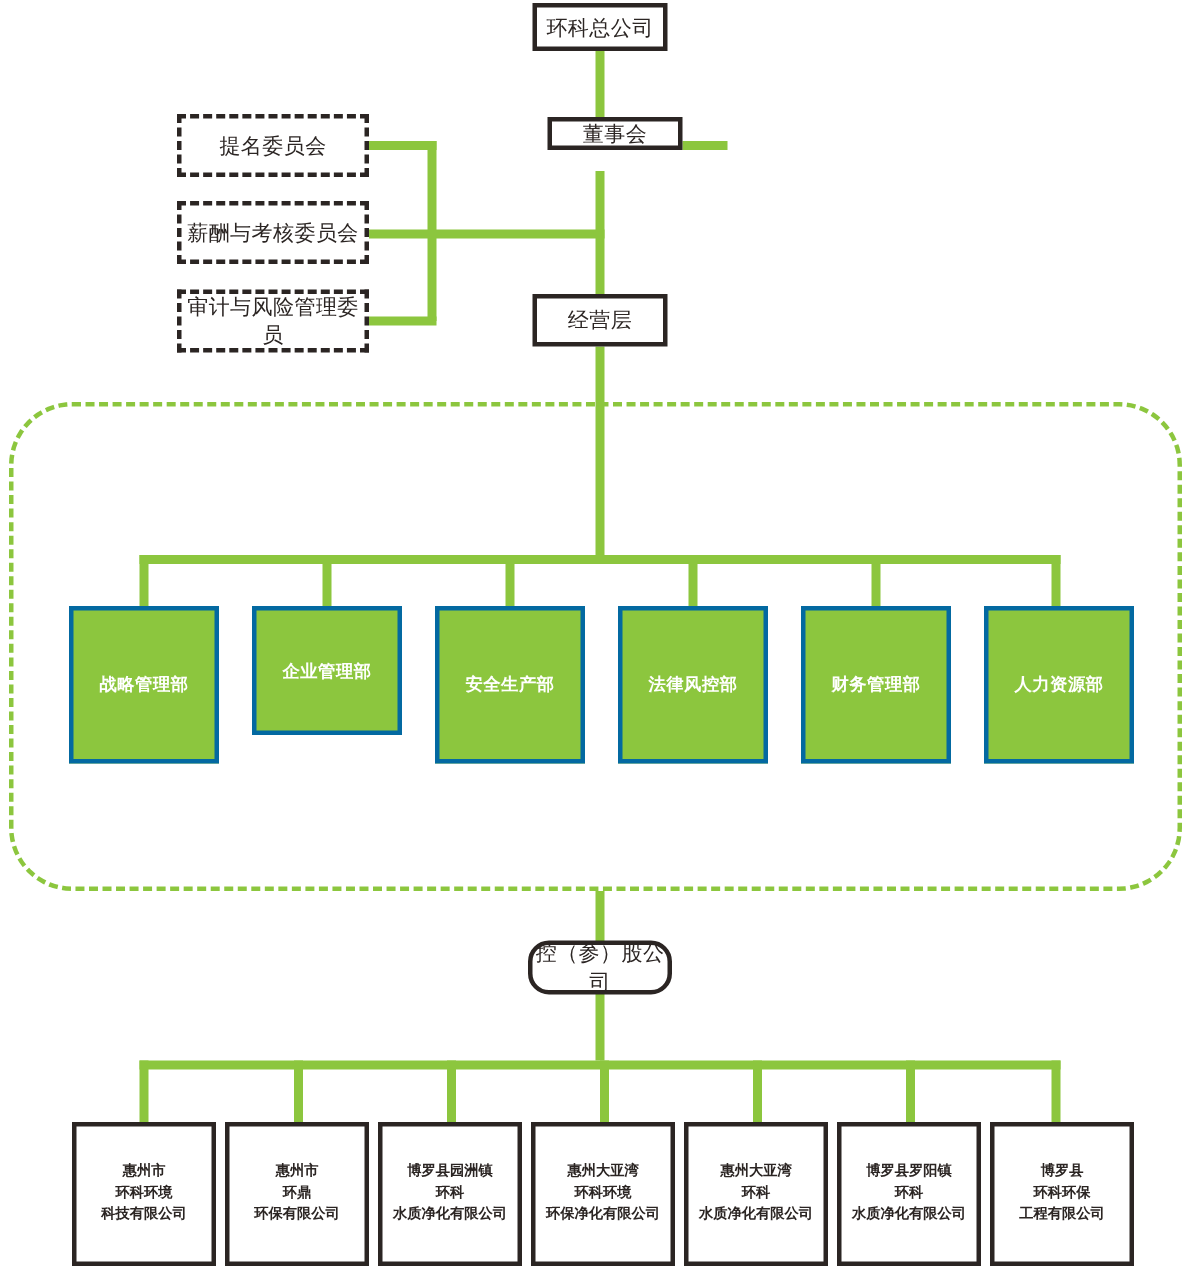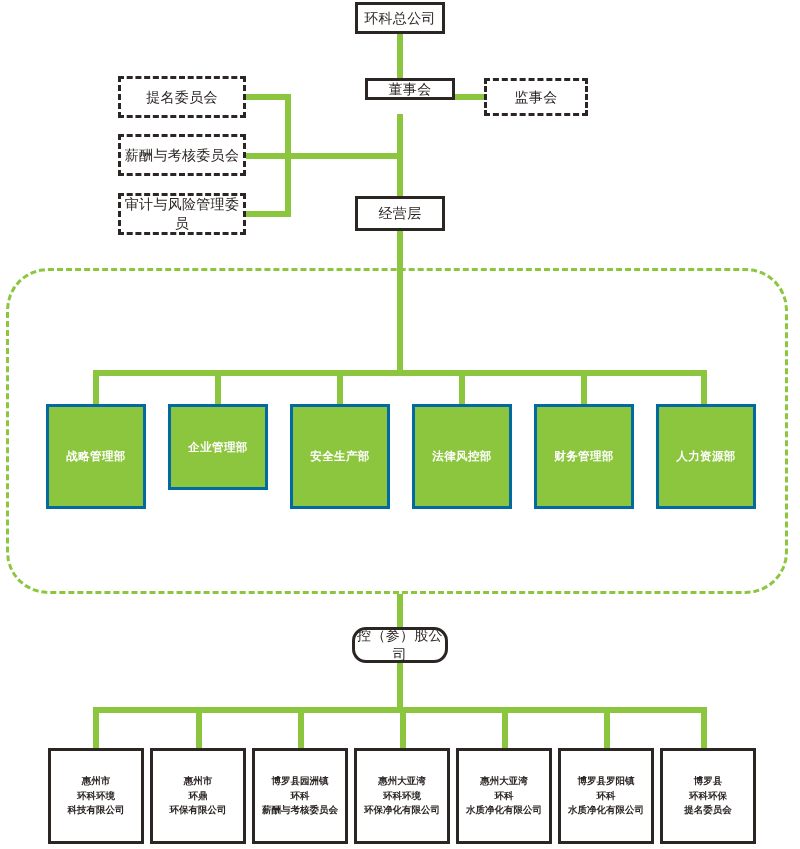--- a/index.html
+++ b/index.html
@@ -122,23 +122,20 @@
   <div class="conn" style="left:245px; top:211px; width:46px; height:6px;"></div>
 
   <div class="node node-solid" style="left:355px; top:2px; width:90px; height:32px;">
     <span class="node-label">环科总公司</span>
   </div>
 
   <div class="node node-solid" style="left:355px; top:78px; width:90px; height:22px;margin-left:10px;">
     <span class="node-label">董事会</span>
   </div>
 
-  <div class="node node-dashed" style="left:484px; top:78px; width:104px; height:38px;">
-    <span class="node-label">监事会</span>
-  </div>
 
   <div class="node node-solid" style="left:355px; top:196px; width:90px; height:35px;">
     <span class="node-label">经营层</span>
   </div>
 
   <div class="node node-dashed" style="left:118px; top:76px; width:128px; height:42px;">
     <span class="node-label">提名委员会</span>
   </div>
 
   <div class="node node-dashed" style="left:118px; top:134px; width:128px; height:42px;">
@@ -203,36 +200,36 @@
 科技有限公司</span>
   </div>
   <div class="sub" style="left:150px; top:748px; width:96px; height:96px;">
     <span class="sub-label">惠州市
 环鼎
 环保有限公司</span>
   </div>
   <div class="sub" style="left:252px; top:748px; width:96px; height:96px;">
     <span class="sub-label">博罗县园洲镇
 环科
-薪酬与考核委员会</span>
+水质净化有限公司</span>
   </div>
   <div class="sub" style="left:354px; top:748px; width:96px; height:96px;">
     <span class="sub-label">惠州大亚湾
 环科环境
 环保净化有限公司</span>
   </div>
   <div class="sub" style="left:456px; top:748px; width:96px; height:96px;">
     <span class="sub-label">惠州大亚湾
 环科
 水质净化有限公司</span>
   </div>
   <div class="sub" style="left:558px; top:748px; width:96px; height:96px;">
     <span class="sub-label">博罗县罗阳镇
 环科
 水质净化有限公司</span>
   </div>
   <div class="sub" style="left:660px; top:748px; width:96px; height:96px;">
     <span class="sub-label">博罗县
 环科环保
-提名委员会</span>
+工程有限公司</span>
   </div>
 
 </div>
 
 </body></html>

